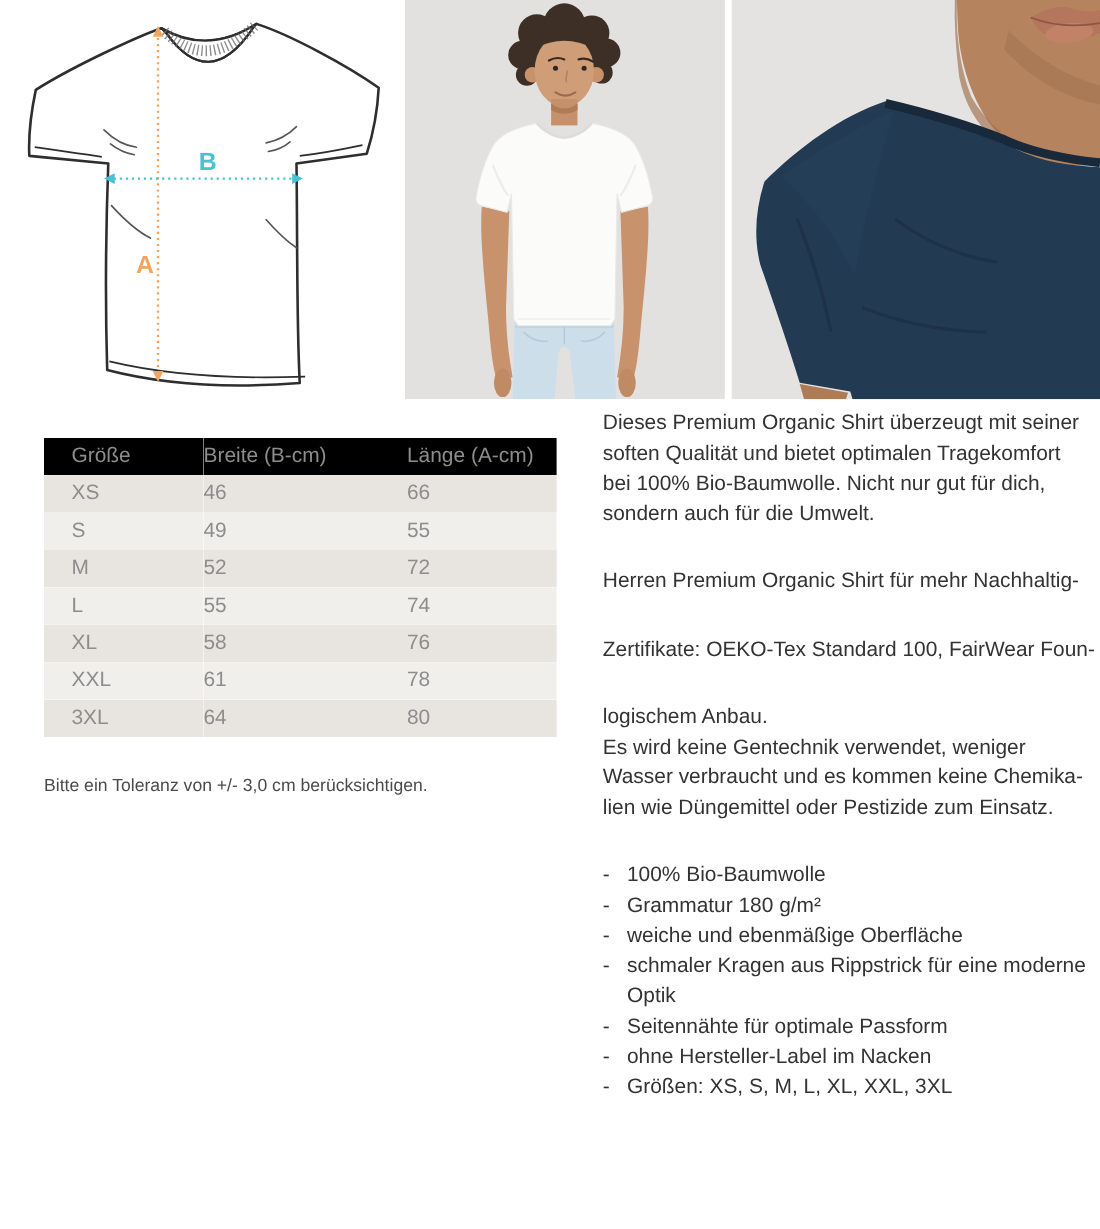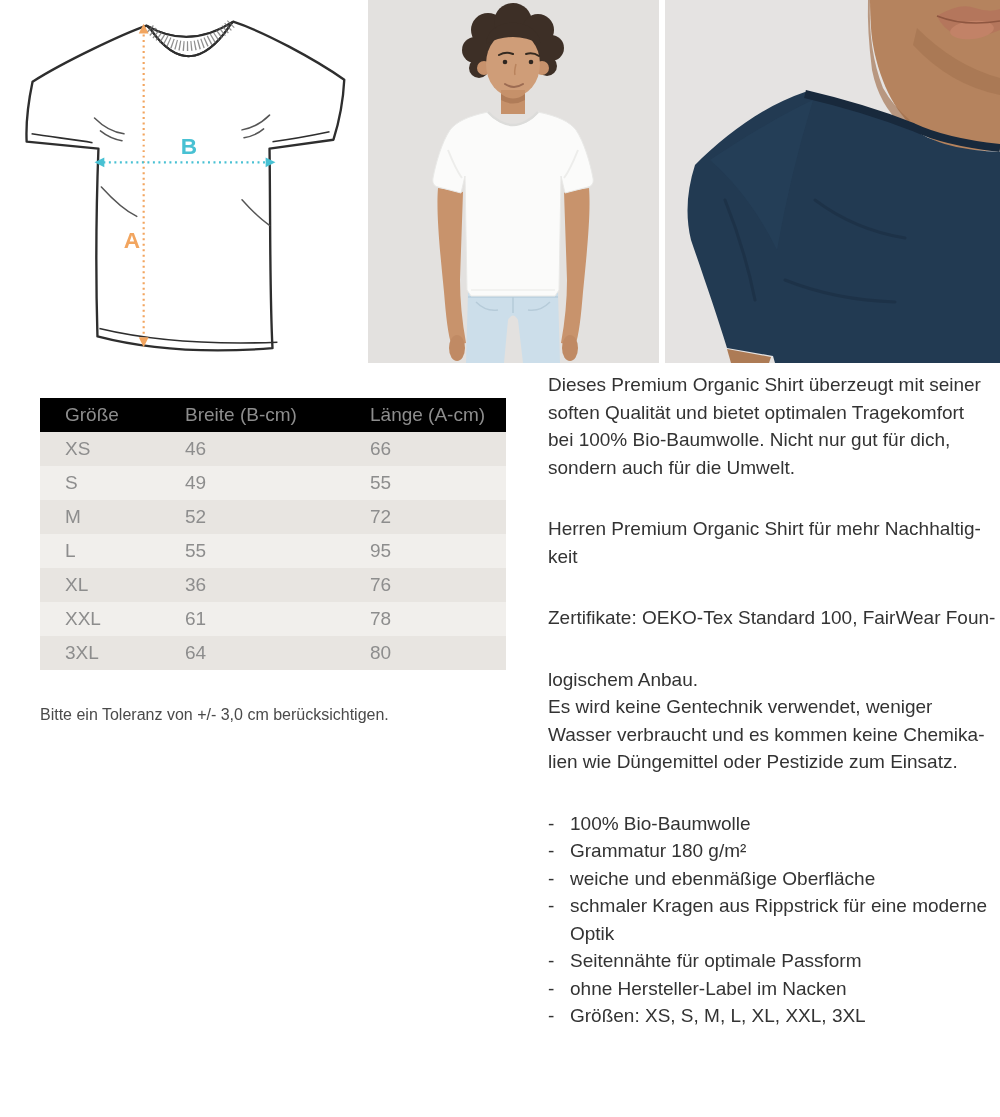--- a/index.html
+++ b/index.html
@@ -194,25 +194,25 @@
           <td>55</td>
       </tr>
       <tr>
         <td>M</td>
           <td>52</td>
           <td>72</td>
       </tr>
       <tr>
         <td>L</td>
           <td>55</td>
-          <td>95</td>
+          <td>74</td>
       </tr>
       <tr>
         <td>XL</td>
-          <td>36</td>
+          <td>58</td>
           <td>76</td>
       </tr>
       <tr>
         <td>XXL</td>
           <td>61</td>
           <td>78</td>
       </tr>
       <tr>
         <td>3XL</td>
           <td>64</td>
@@ -225,21 +225,20 @@
 
   <div class="right-col">
     <div class="rc-para">
       <div class="rc-line">Dieses Premium Organic Shirt überzeugt mit seiner</div>
       <div class="rc-line">soften Qualität und bietet optimalen Tragekomfort</div>
       <div class="rc-line">bei 100% Bio-Baumwolle. Nicht nur gut für dich,</div>
       <div class="rc-line">sondern auch für die Umwelt.</div>
     </div>
     <div class="rc-para">
       <div class="rc-line">Herren Premium Organic Shirt für mehr Nachhaltig-</div>
-      <div class="rc-line">keit</div>
     </div>
     <div class="rc-para">
       <div class="rc-line">Zertifikate: OEKO-Tex Standard 100, FairWear Foun-</div>
     </div>
     <div class="rc-para">
       <div class="rc-line">logischem Anbau.</div>
       <div class="rc-line">Es wird keine Gentechnik verwendet, weniger</div>
       <div class="rc-line">Wasser verbraucht und es kommen keine Chemika-</div>
       <div class="rc-line">lien wie Düngemittel oder Pestizide zum Einsatz.</div>
     </div>

